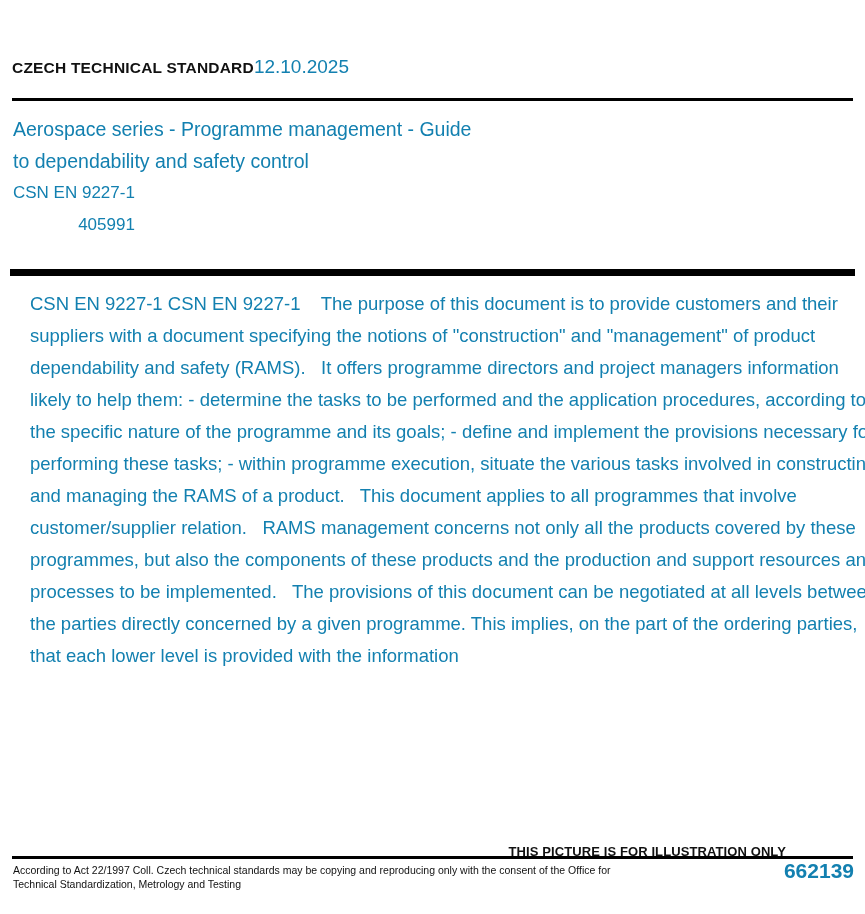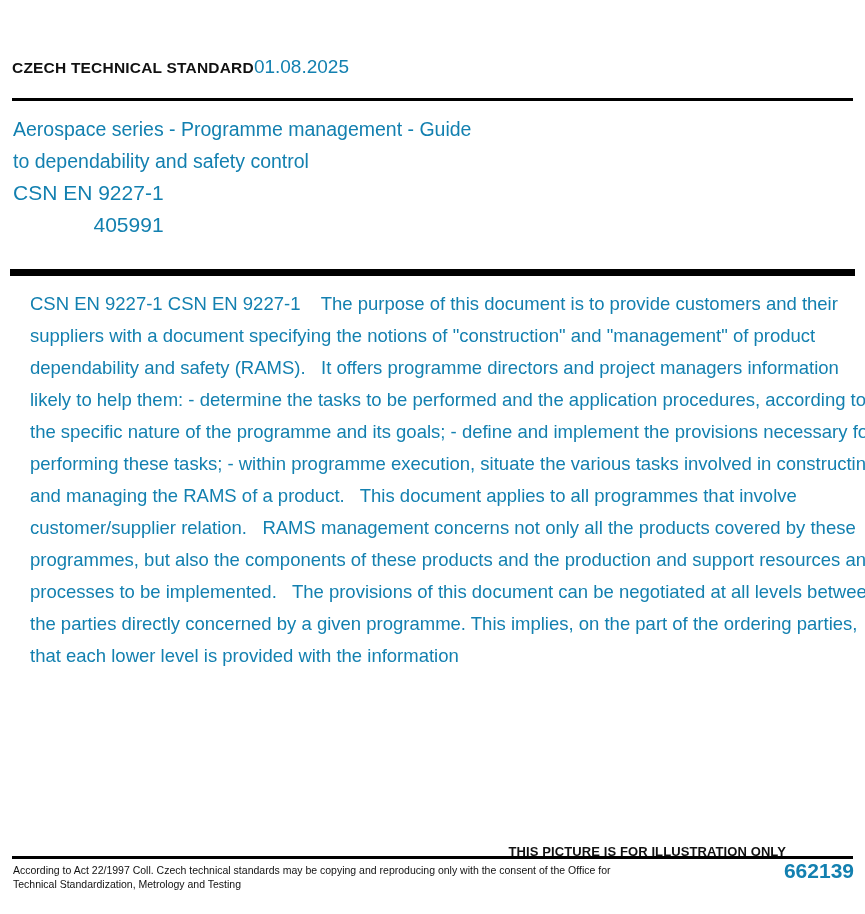--- a/index.html
+++ b/index.html
@@ -81,21 +81,21 @@
     align-items: flex-start;
     flex-direction: column;
   }
   .title-left {
     font-size: 19.5px;
     line-height: 32px;
     color: #1380b0;
     max-width: 480px;
   }
   .title-right {
-    font-size: 21px;
+    font-size: 17px;
     line-height: 32px;
     color: #1380b0;
     text-align: right;
     white-space: nowrap;
   }
 
   
   .abstract {
     position: absolute;
     left: 30px;
@@ -146,21 +146,21 @@
     margin-top: -4px;
   }
 </style>
 </head>
 <body>
 
 <div class="page">
 
   <div class="header-row">
     <div class="std-label">CZECH TECHNICAL STANDARD</div>
-    <div class="std-date">01.08.2025</div>
+    <div class="std-date">12.10.2025</div>
   </div>
 
   <div class="rule rule-thin"></div>
 
   <div class="title-block">
     <div class="title-left">Aerospace series - Programme management - Guide to dependability and safety control</div>
     <div class="title-right">
       <div>CSN EN 9227-1</div>
       <div>405991</div>
     </div>

